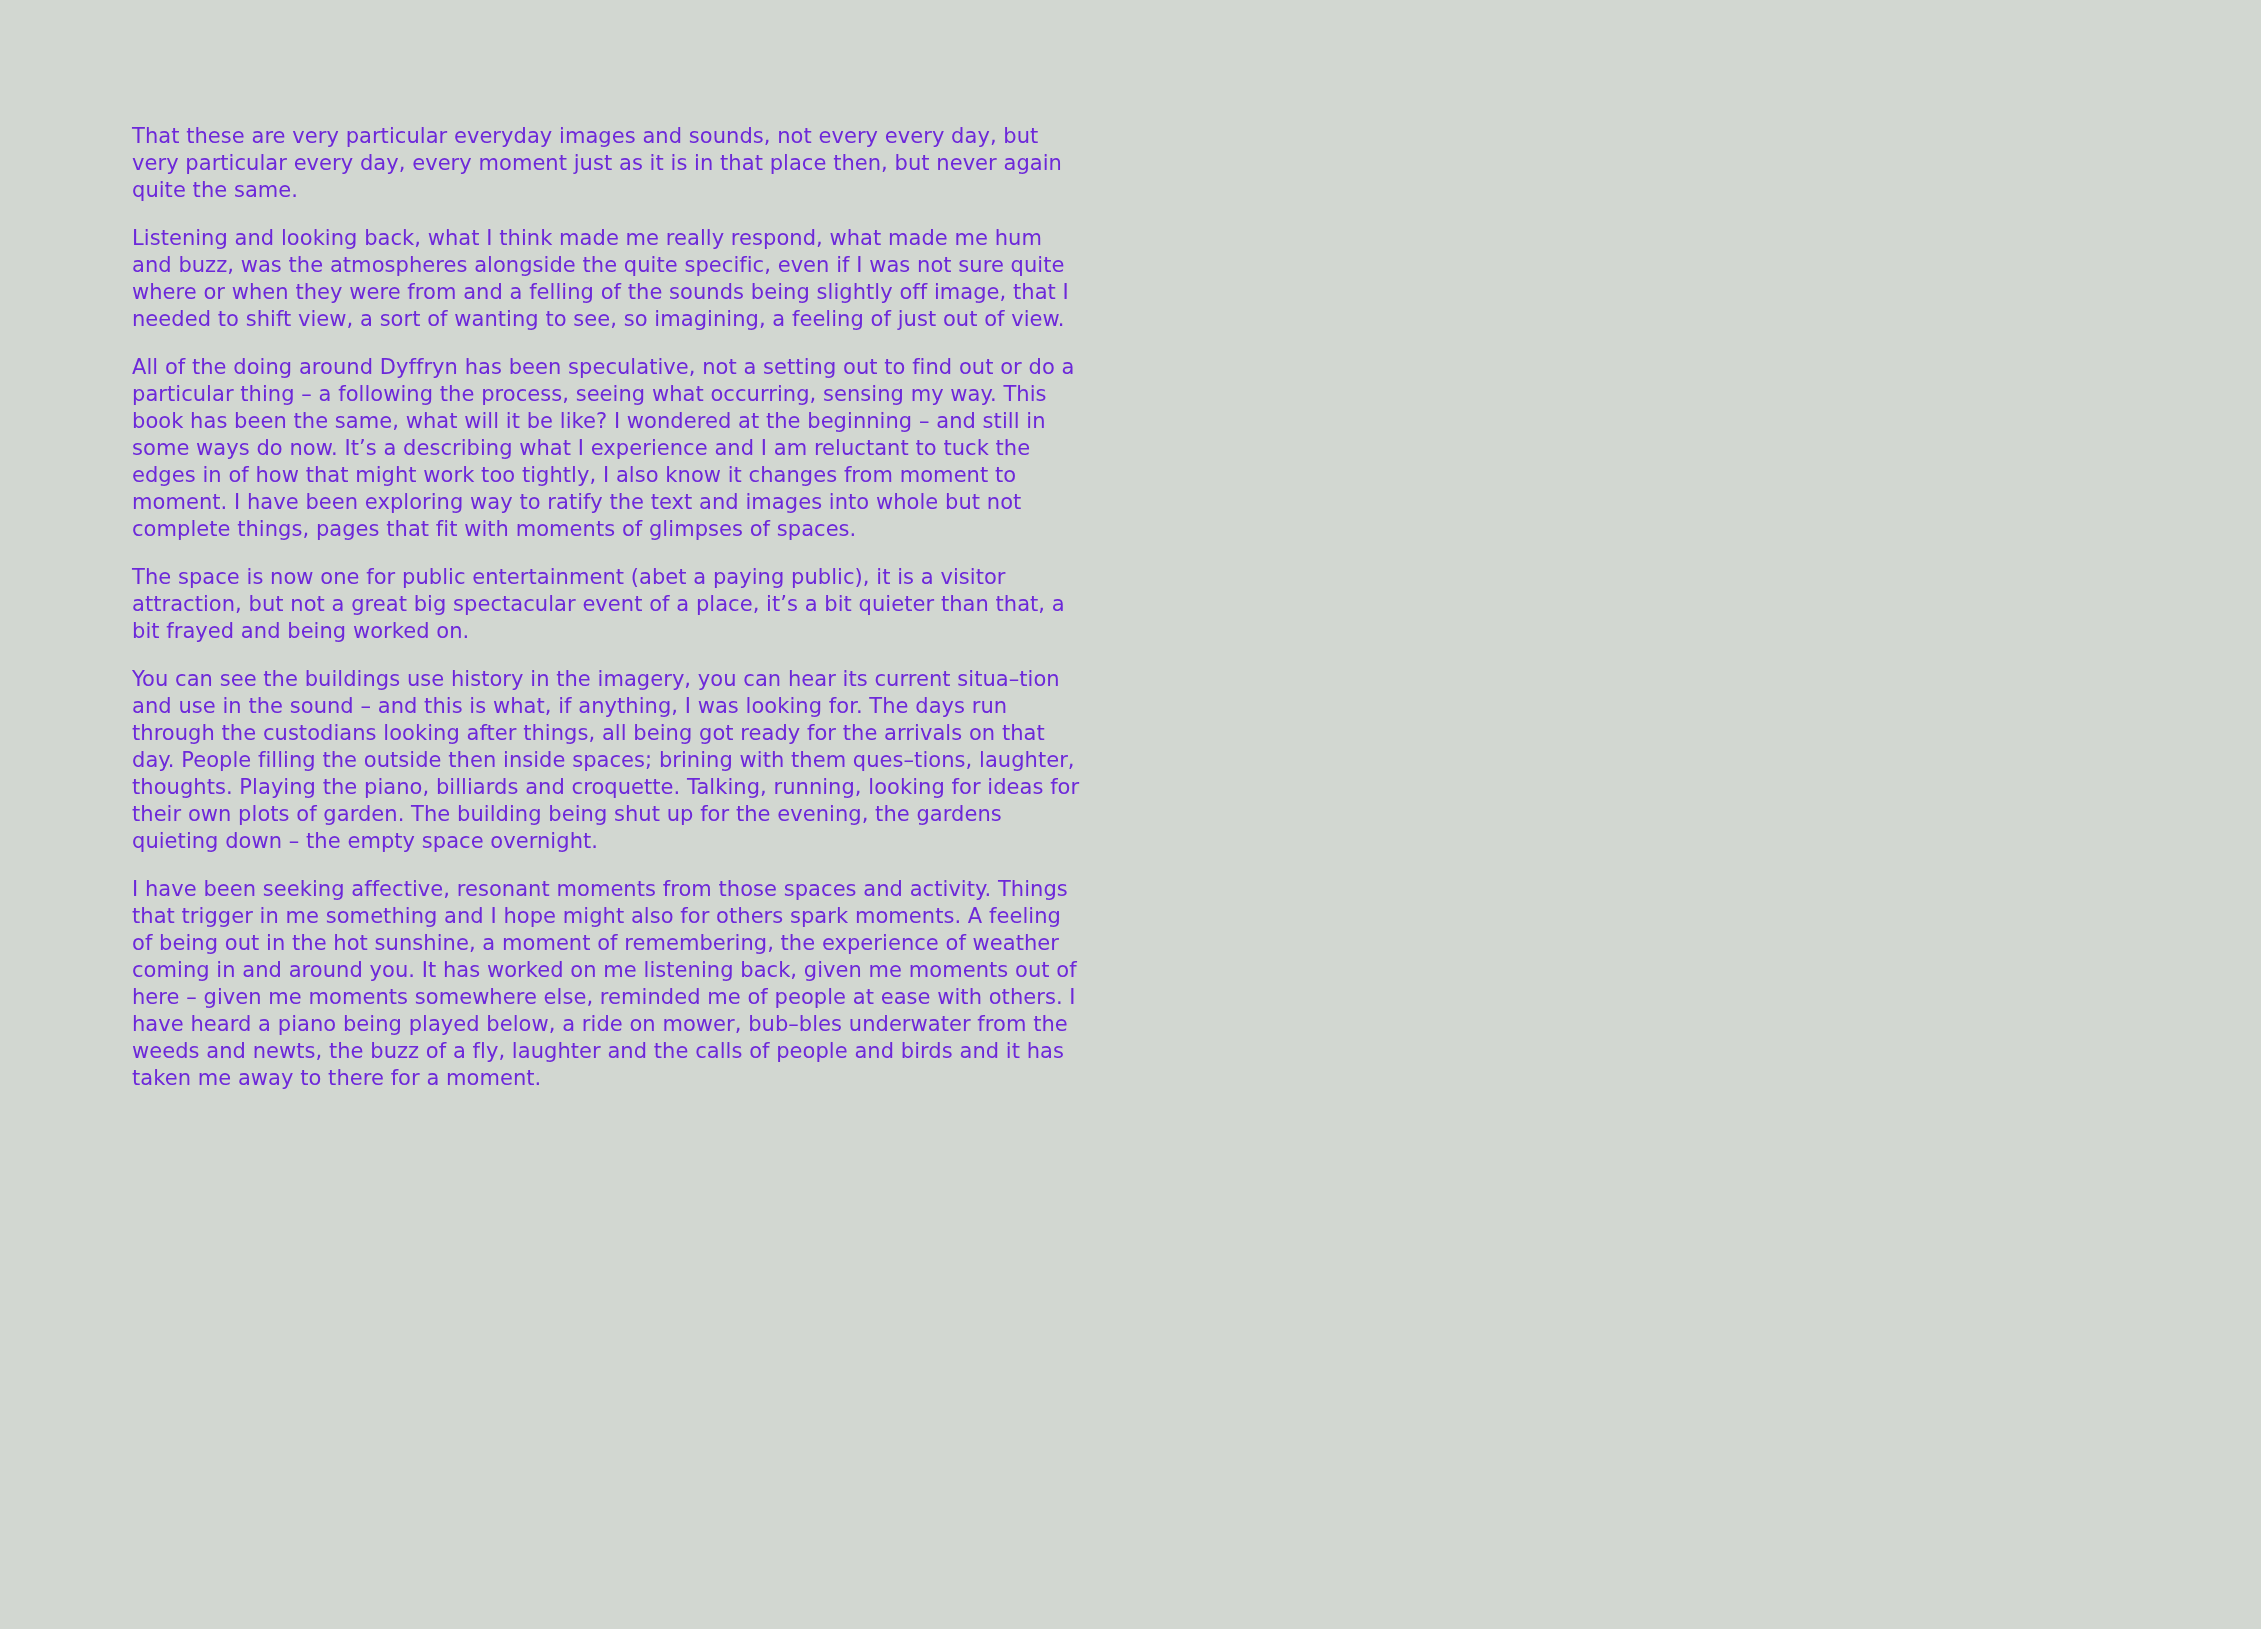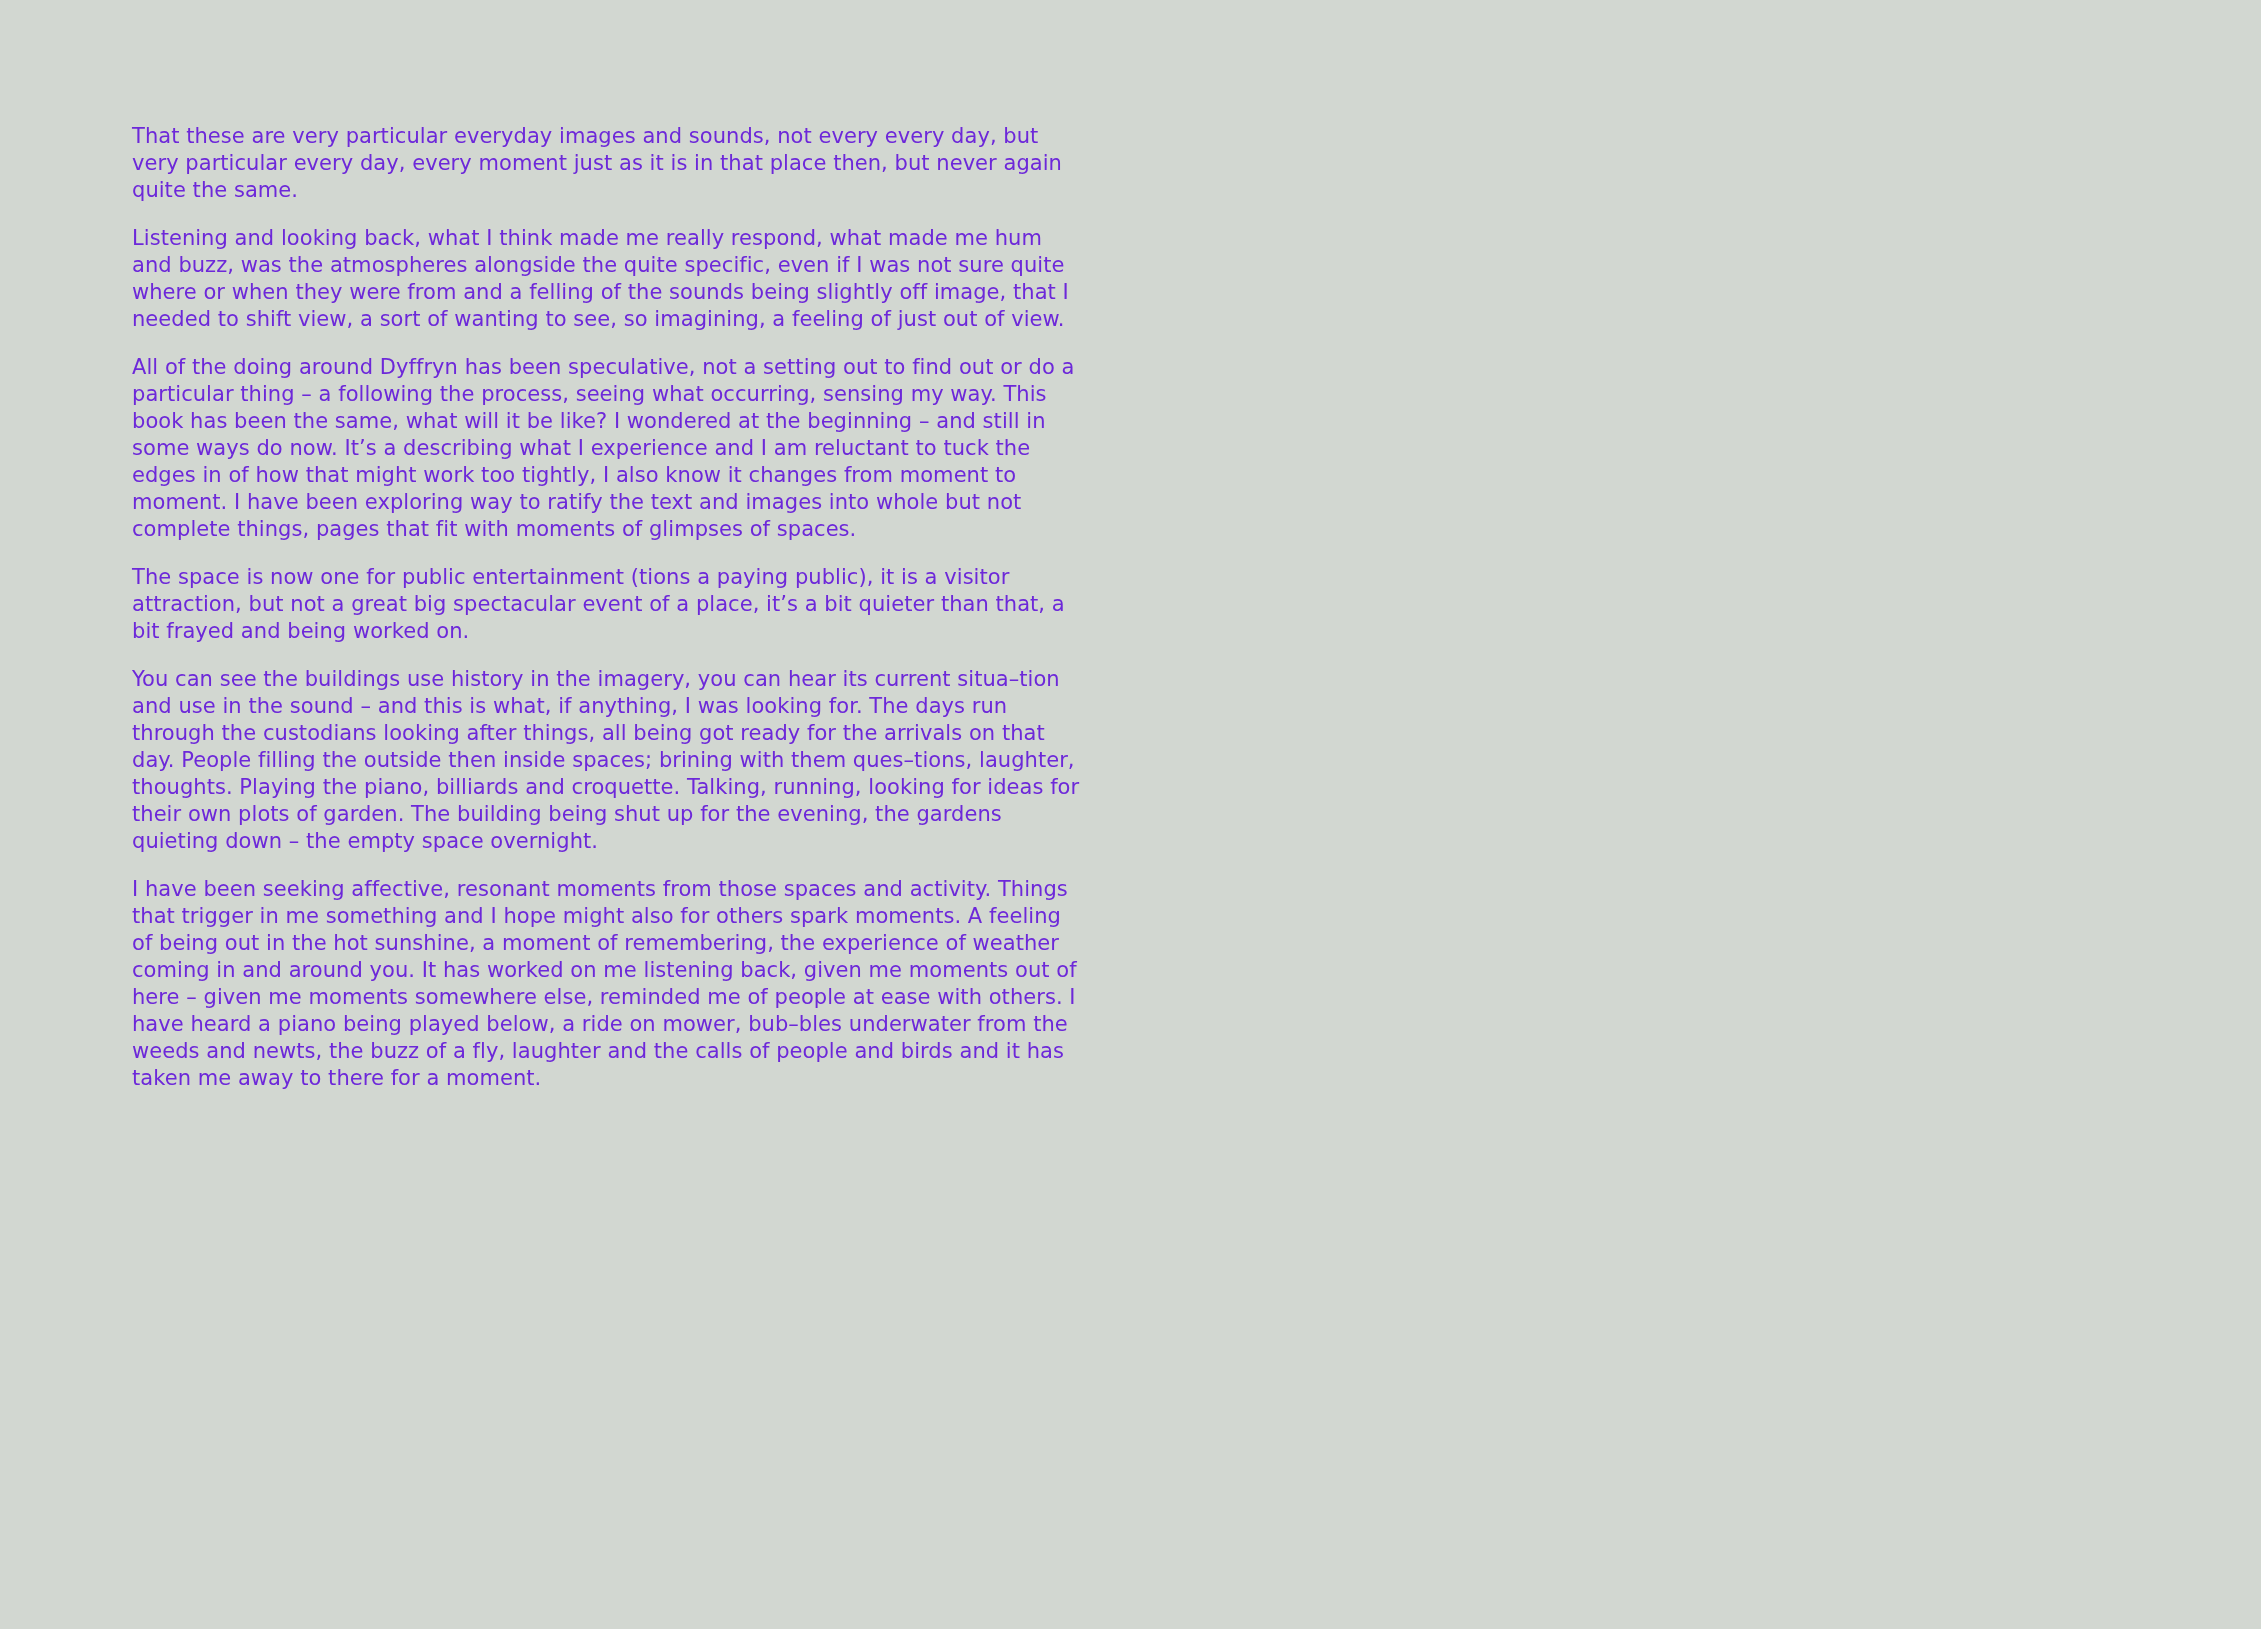--- a/index.html
+++ b/index.html
@@ -40,18 +40,18 @@
   }
 </style>
 </head>
 <body>
 
 <div class="page">
   <div class="text-column">
     <p class="para">That these are very particular everyday images and sounds, not every every day, but very particular every day, every moment just as it is in that place then, but never again quite the same.</p>
     <p class="para">Listening and looking back, what I think made me really respond, what made me hum and buzz, was the atmospheres alongside the quite specific, even if I was not sure quite where or when they were from and a felling of the sounds being slightly off image, that I needed to shift view, a sort of wanting to see, so imagining, a feeling of just out of view.</p>
     <p class="para">All of the doing around Dyffryn has been speculative, not a setting out to find out or do a particular thing  – a following the process, seeing what occurring, sensing my way. This book has been the same, what will it be like? I wondered at the beginning – and still in some ways do now. It’s a describing what I experience and I am reluctant to tuck the edges in of how that might work too tightly, I also know it changes from moment to moment. I have been exploring way to ratify the text and images into whole but not complete things, pages that fit with moments of glimpses of spaces.</p>
-    <p class="para">The space is now one for public entertainment (tions a paying public), it is a visitor attraction, but not a great big spectacular event of a place, it’s a bit quieter than that, a bit frayed and being worked on.</p>
+    <p class="para">The space is now one for public entertainment (abet a paying public), it is a visitor attraction, but not a great big spectacular event of a place, it’s a bit quieter than that, a bit frayed and being worked on.</p>
     <p class="para">You can see the buildings use history in the imagery, you can hear its current situa–tion and use in the sound – and this is what, if anything, I was looking for. The days run through the custodians looking after things, all being got ready for the arrivals on that day. People filling the outside then inside spaces; brining with them ques–tions, laughter, thoughts. Playing the piano, billiards and croquette. Talking, running, looking for ideas for their own plots of garden. The building being shut up for the evening, the gardens quieting down – the empty space overnight.</p>
     <p class="para">I have been seeking affective, resonant moments from those spaces and activity. Things that trigger in me something and I hope might also for others spark moments. A feeling of being out in the hot sunshine, a moment of remembering, the experience of weather coming in and around you. It has worked on me listening back, given me moments out of here – given me moments somewhere else, reminded me of people at ease with others. I have heard a piano being played below, a ride on mower, bub–bles underwater from the weeds and newts, the buzz of a fly, laughter and the calls of people and birds and it has taken me away to there for a moment.</p>
   </div>
 </div>
 
 
 </body></html>

